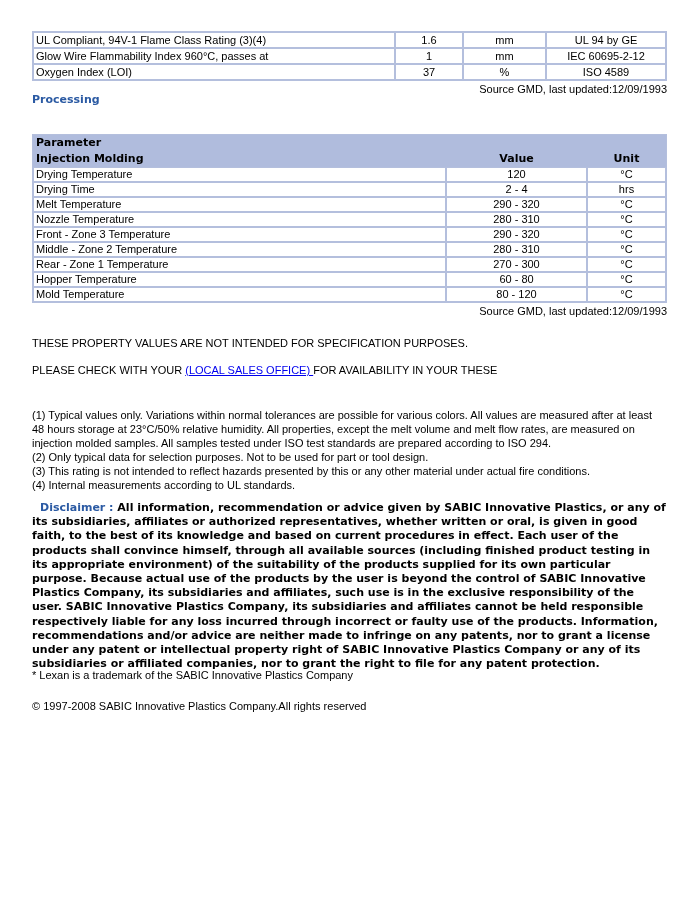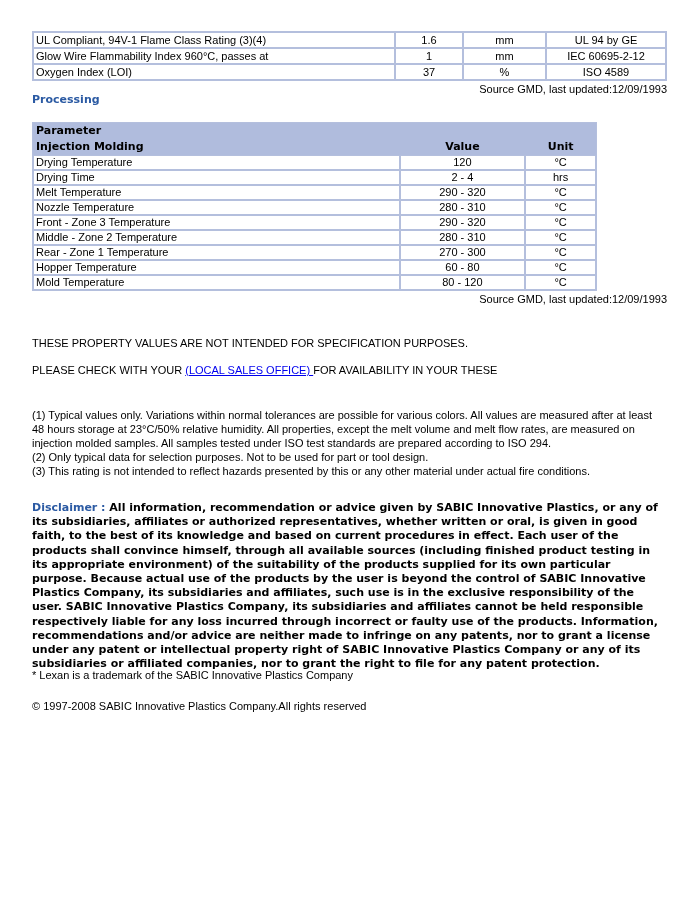--- a/index.html
+++ b/index.html
@@ -4,27 +4,27 @@
 <style>
   html, body { margin: 0; padding: 0; background: #ffffff; }
   body { width: 700px; height: 905px; position: relative; font-family: "Liberation Sans", sans-serif; color: #000; overflow: hidden; }
   .wrap { position: absolute; left: 32px; width: 635px; }
   table.props { border-collapse: separate; border-spacing: 0; width: 635px; font-size: 11px; }
   table.props td { border: 1px solid #b4bfdd; padding: 0 2px; height: 14px; line-height: 14px; white-space: nowrap; }
   table.props { border: 1px solid #b4bfdd; }
   .c { text-align: center; }
   .src { text-align: right; font-size: 11px; margin-top: 2px; }
   .section-title { color: #2b5aa3; font-weight: bold; font-size: 11px; font-family: "DejaVu Sans", sans-serif; }
-  table.proc { border-collapse: separate; border-spacing: 0; width: 565px; font-size: 11px; border: 1px solid #b4bfdd; }
+  table.proc { border-collapse: separate; border-spacing: 0; width: 635px; font-size: 11px; border: 1px solid #b4bfdd; margin-top: 12px; }
   table.proc td { border: 1px solid #b4bfdd; padding: 0 2px; height: 13px; line-height: 13px; white-space: nowrap; }
   table.proc tr.hdr td { background: #b0bcdd; border-color: #b0bcdd; font-weight: bold; font-family: "DejaVu Sans", sans-serif; font-size: 11px; height: 14px; line-height: 14px; }
   p.note { font-size: 11px; margin: 0; line-height: 14px; }
   a.link { color: #0000ee; text-decoration: underline; }
   .disc { font-family: "DejaVu Sans", sans-serif; font-size: 11px; font-weight: bold; line-height: 14.2px; }
-  .disc .lbl { color: #2b5aa3; }
+  .disc .lbl { color: #2b5aa3; margin-left: 8px; }
 </style>
 </head>
 <body>
 
 <div class="wrap" style="top:31px;">
   <table class="props">
     <colgroup>
         <col style="width:362px">
         <col style="width:68px">
         <col style="width:83px">
@@ -124,20 +124,21 @@
 
 <p class="note wrap" style="top:336px;">THESE PROPERTY VALUES ARE NOT INTENDED FOR SPECIFICATION PURPOSES.</p>
 <p class="note wrap" style="top:363px;">
   <span>PLEASE CHECK WITH YOUR </span><a class="link" href="#">(LOCAL SALES OFFICE) </a><span>FOR AVAILABILITY IN YOUR THESE</span>
 </p>
 
 <div class="wrap" style="top:399px;margin-top:9px;">
   <p class="note">(1) Typical values only. Variations within normal tolerances are possible for various colors. All values are measured after at least 48 hours storage at 23°C/50% relative humidity. All properties, except the melt volume and melt flow rates, are measured on injection molded samples. All samples tested under ISO test standards are prepared according to ISO 294.</p>
   <p class="note">(2) Only typical data for selection purposes. Not to be used for part or tool design.</p>
   <p class="note">(3) This rating is not intended to reflect hazards presented by this or any other material under actual fire conditions.</p>
+  <p class="note">(4) Internal measurements according to UL standards.</p>
 </div>
 
 <div class="wrap disc" style="top:501px;">
   <span class="lbl">Disclaimer : </span><span>All information, recommendation or advice given by SABIC Innovative Plastics, or any of its subsidiaries, affiliates or authorized representatives, whether written or oral, is given in good faith, to the best of its knowledge and based on current procedures in effect. Each user of the products shall convince himself, through all available sources (including finished product testing in its appropriate environment) of the suitability of the products supplied for its own particular purpose. Because actual use of the products by the user is beyond the control of SABIC Innovative Plastics Company, its subsidiaries and affiliates, such use is in the exclusive responsibility of the user. SABIC Innovative Plastics Company, its subsidiaries and affiliates cannot be held responsible respectively liable for any loss incurred through incorrect or faulty use of the products. Information, recommendations and/or advice are neither made to infringe on any patents, nor to grant a license under any patent or intellectual property right of SABIC Innovative Plastics Company or any of its subsidiaries or affiliated companies, nor to grant the right to file for any patent protection.</span>
 </div>
 
 <p class="note wrap" style="top:668px;">* Lexan is a trademark of the SABIC Innovative Plastics Company</p>
 <p class="note wrap" style="top:699px;">© 1997-2008 SABIC Innovative Plastics Company.All rights reserved</p>
 
 </body></html>

